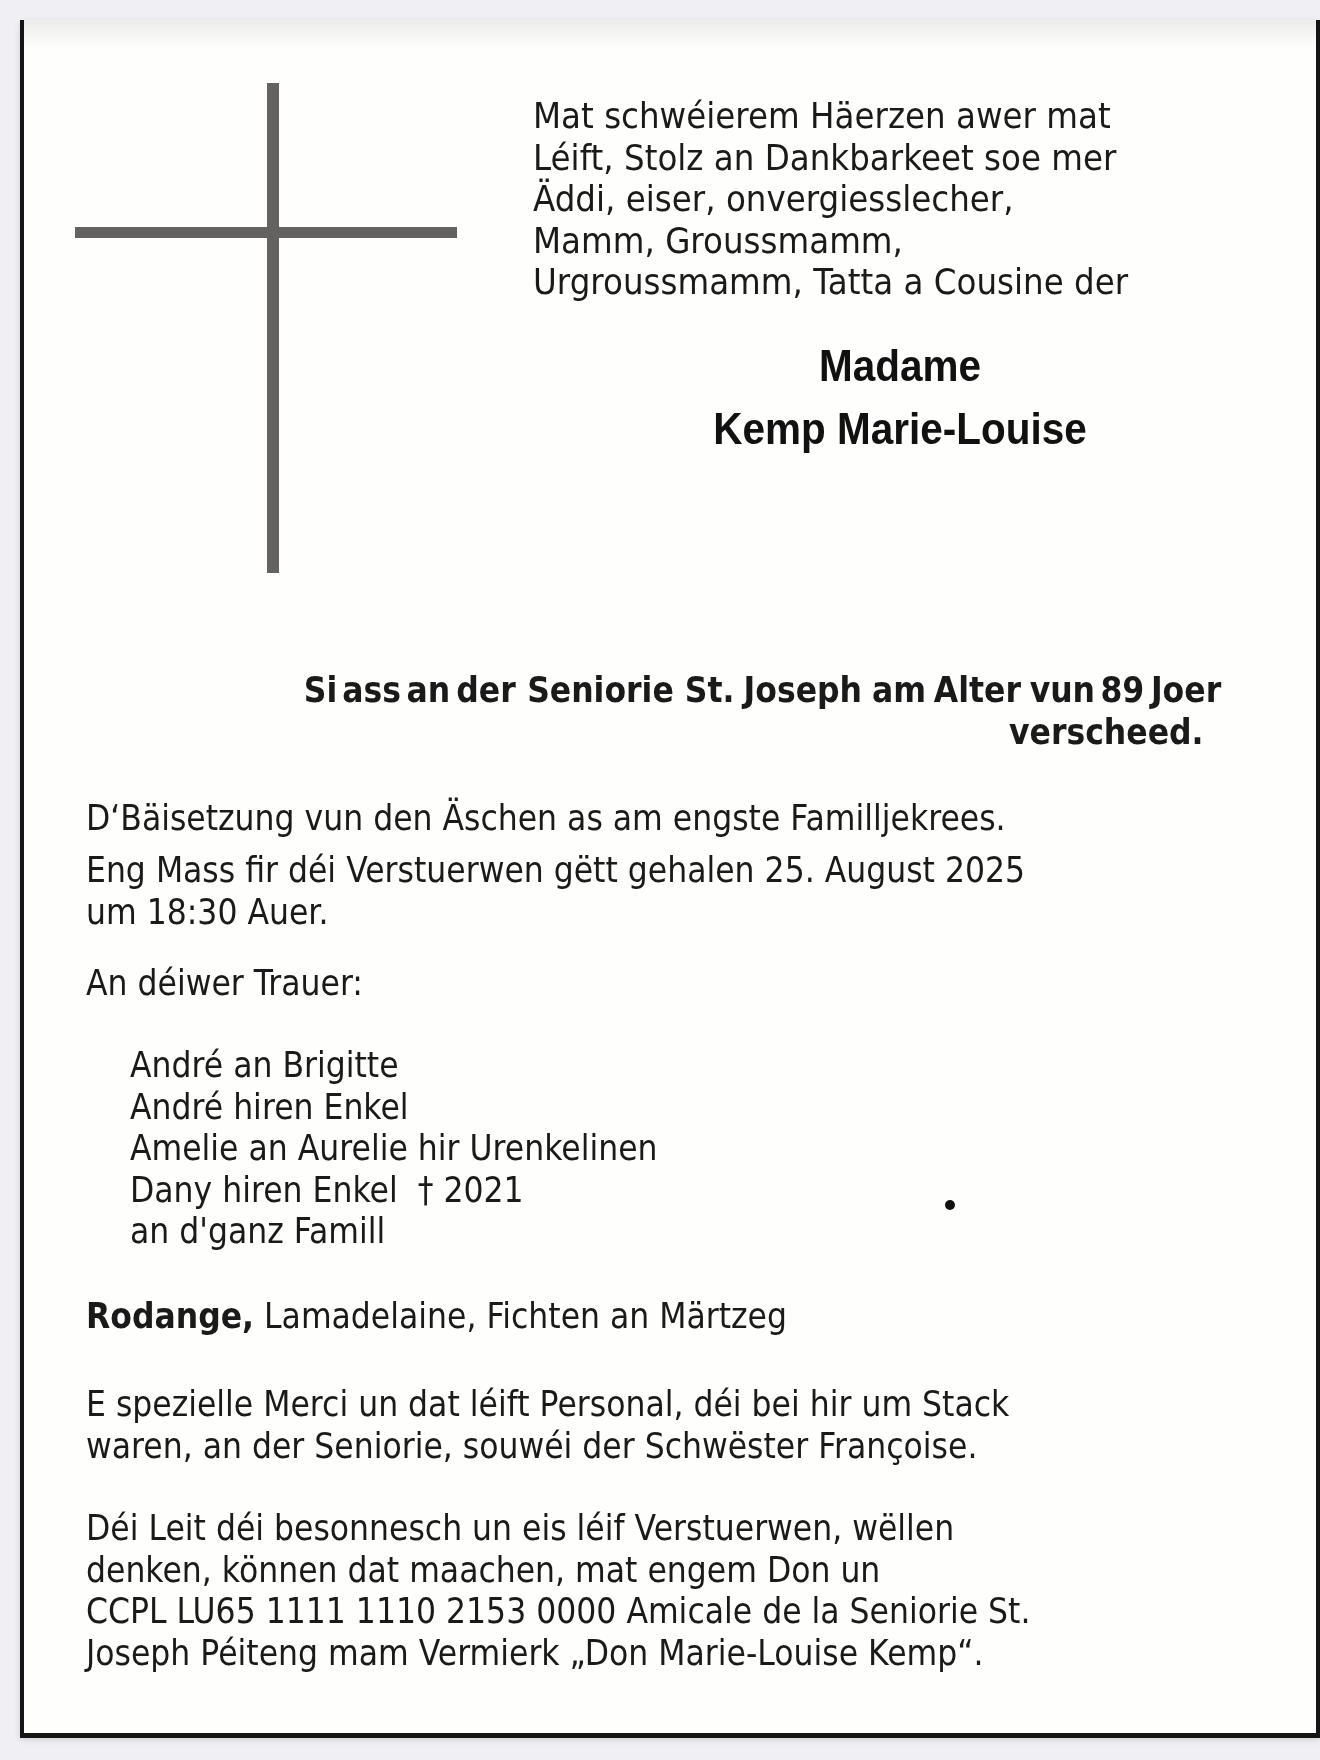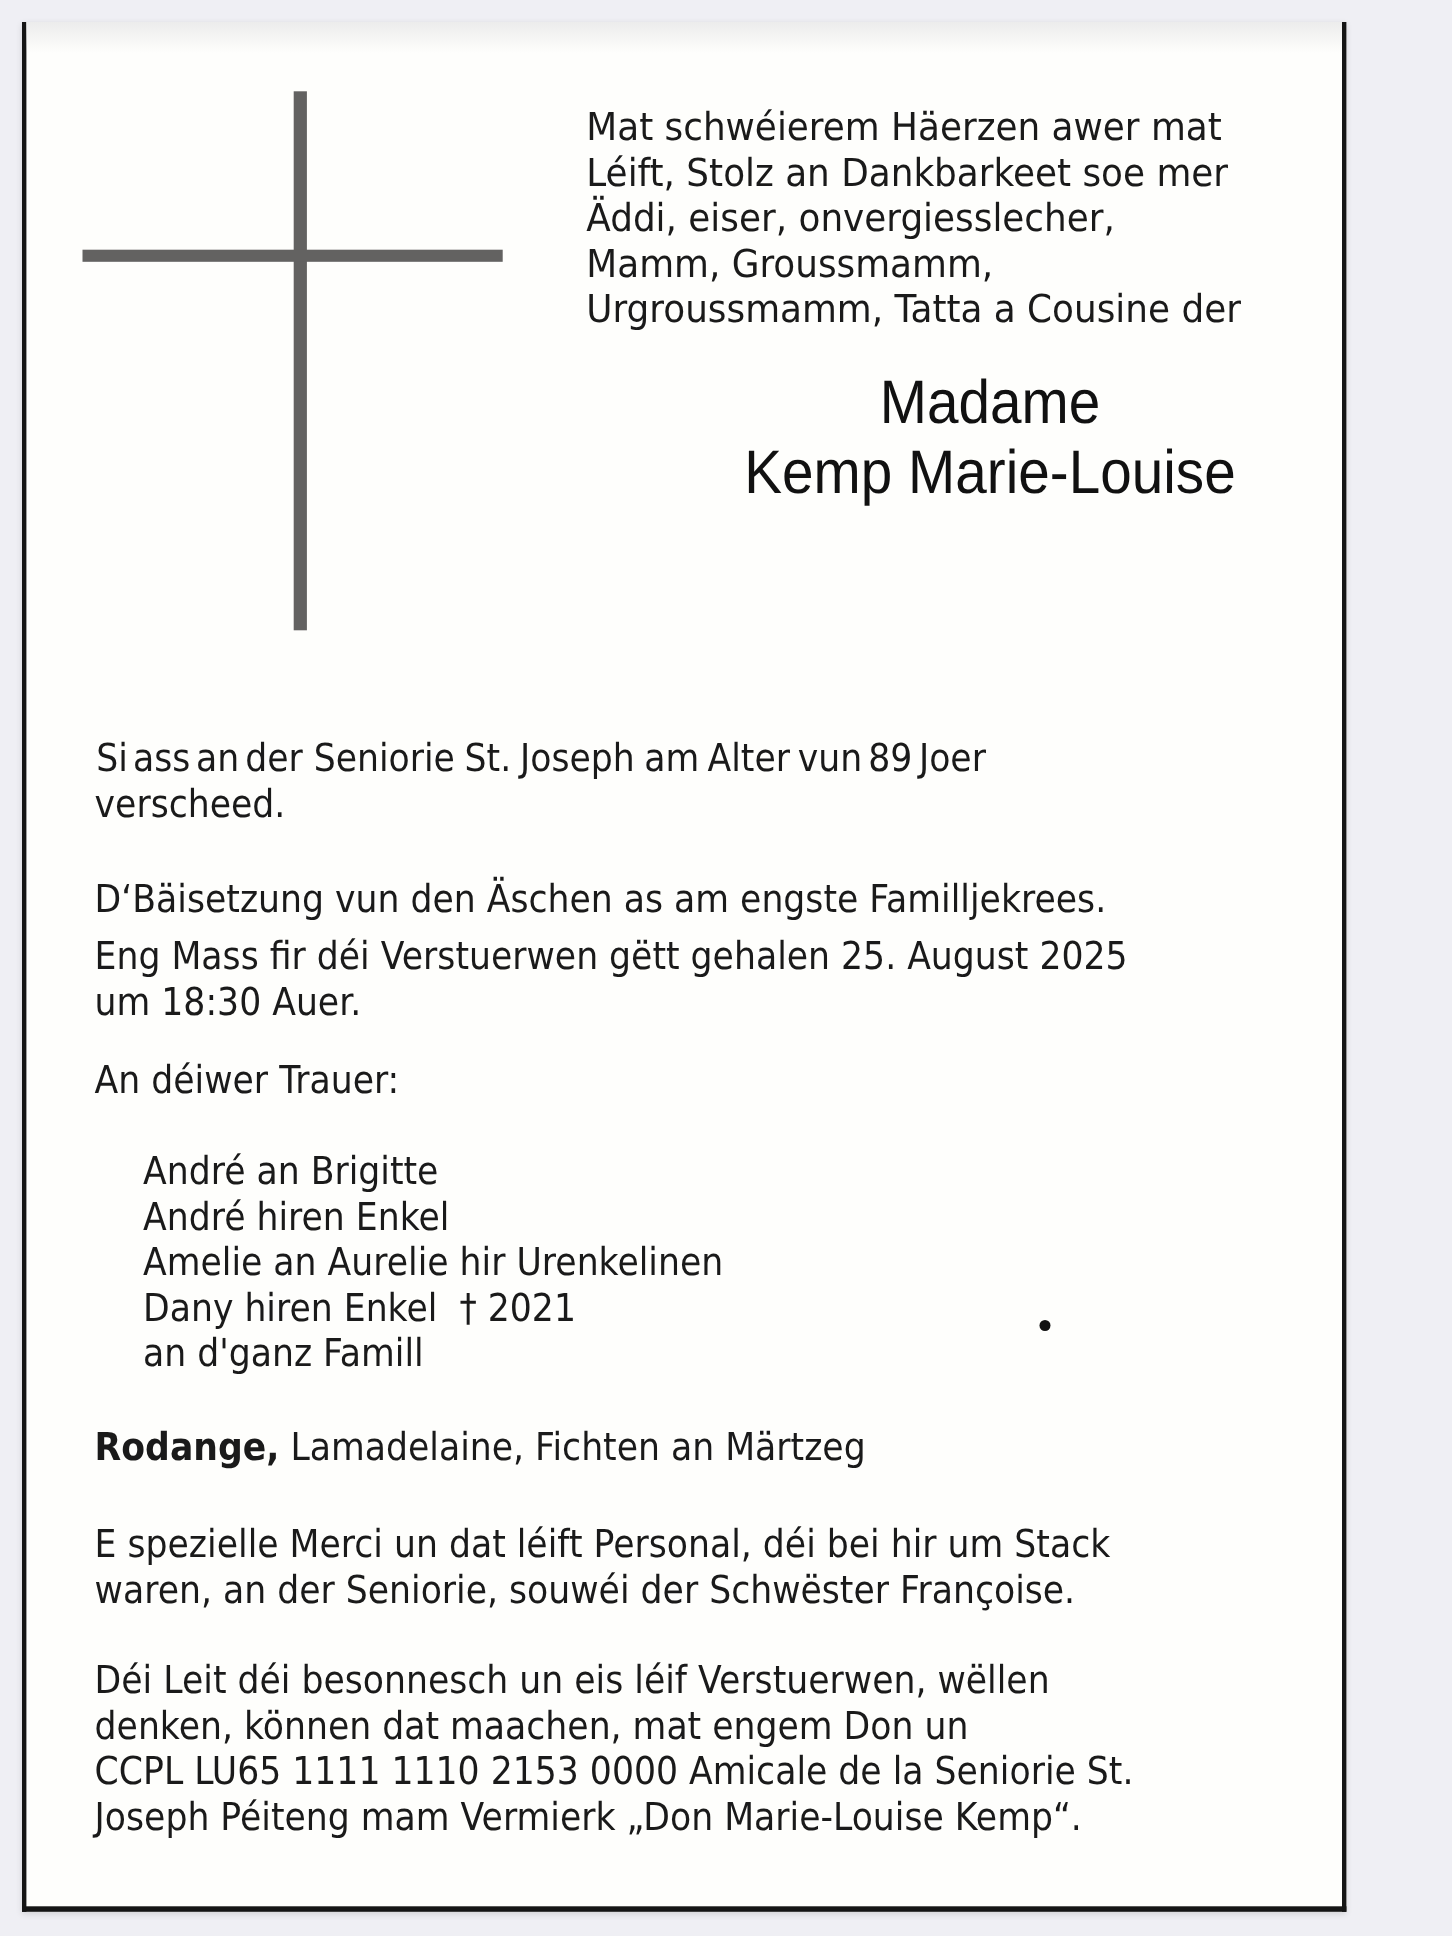--- a/index.html
+++ b/index.html
@@ -12,21 +12,21 @@
       background: #efeff4;
       position: relative;
       overflow: hidden;
       font-family: "DejaVu Sans", "Liberation Sans", sans-serif;
       color: #1a1a1a;
     }
     .page {
       position: absolute;
       left: 20px;
       top: 20px;
-      width: 1204px;
+      width: 1300px;
       height: 1718px;
       background: #fefefc;
       border-left: 4px solid #151515;
       border-right: 4px solid #151515;
       border-bottom: 5px solid #151515;
       box-sizing: border-box;
       box-shadow: 0 2px 6px rgba(0,0,0,0.12);
     }
     .page::before {
       content: "";
@@ -61,22 +61,22 @@
       transform-origin: left top;
     }
     .intro div { white-space: nowrap; }
     .name-block {
       position: absolute;
       left: 476px;
       top: 314px;
       width: 800px;
       text-align: center;
       font-family: "Liberation Sans", sans-serif;
-      font-weight: normal;
-      font-size: 56px;
+      font-weight: bold;
+      font-size: 44px;
       line-height: 63px;
       color: #111;
     }
     .name-block div {
       display: block;
       transform: scaleX(0.92);
     }
     .dates-block {
       position: absolute;
       left: 476px;
@@ -99,23 +99,24 @@
     .justified {
       position: absolute;
       left: 62px;
       top: 650px;
       width: 1139px;
       font-size: 35px;
       line-height: 41.5px;
     }
     .justified .jline {
       display: flex;
-      justify-content: flex-start;
+      justify-content: flex-end;
       width: 1139px;
       white-space: nowrap;
+      font-weight: bold;
     }
     .justified .jword { display: inline-block; transform: scaleX(0.9); }
     .family {
       position: absolute;
       left: 106px;
       top: 1025px;
       font-size: 35px;
       line-height: 41.5px;
       transform: scaleX(0.9);
       transform-origin: left top;

